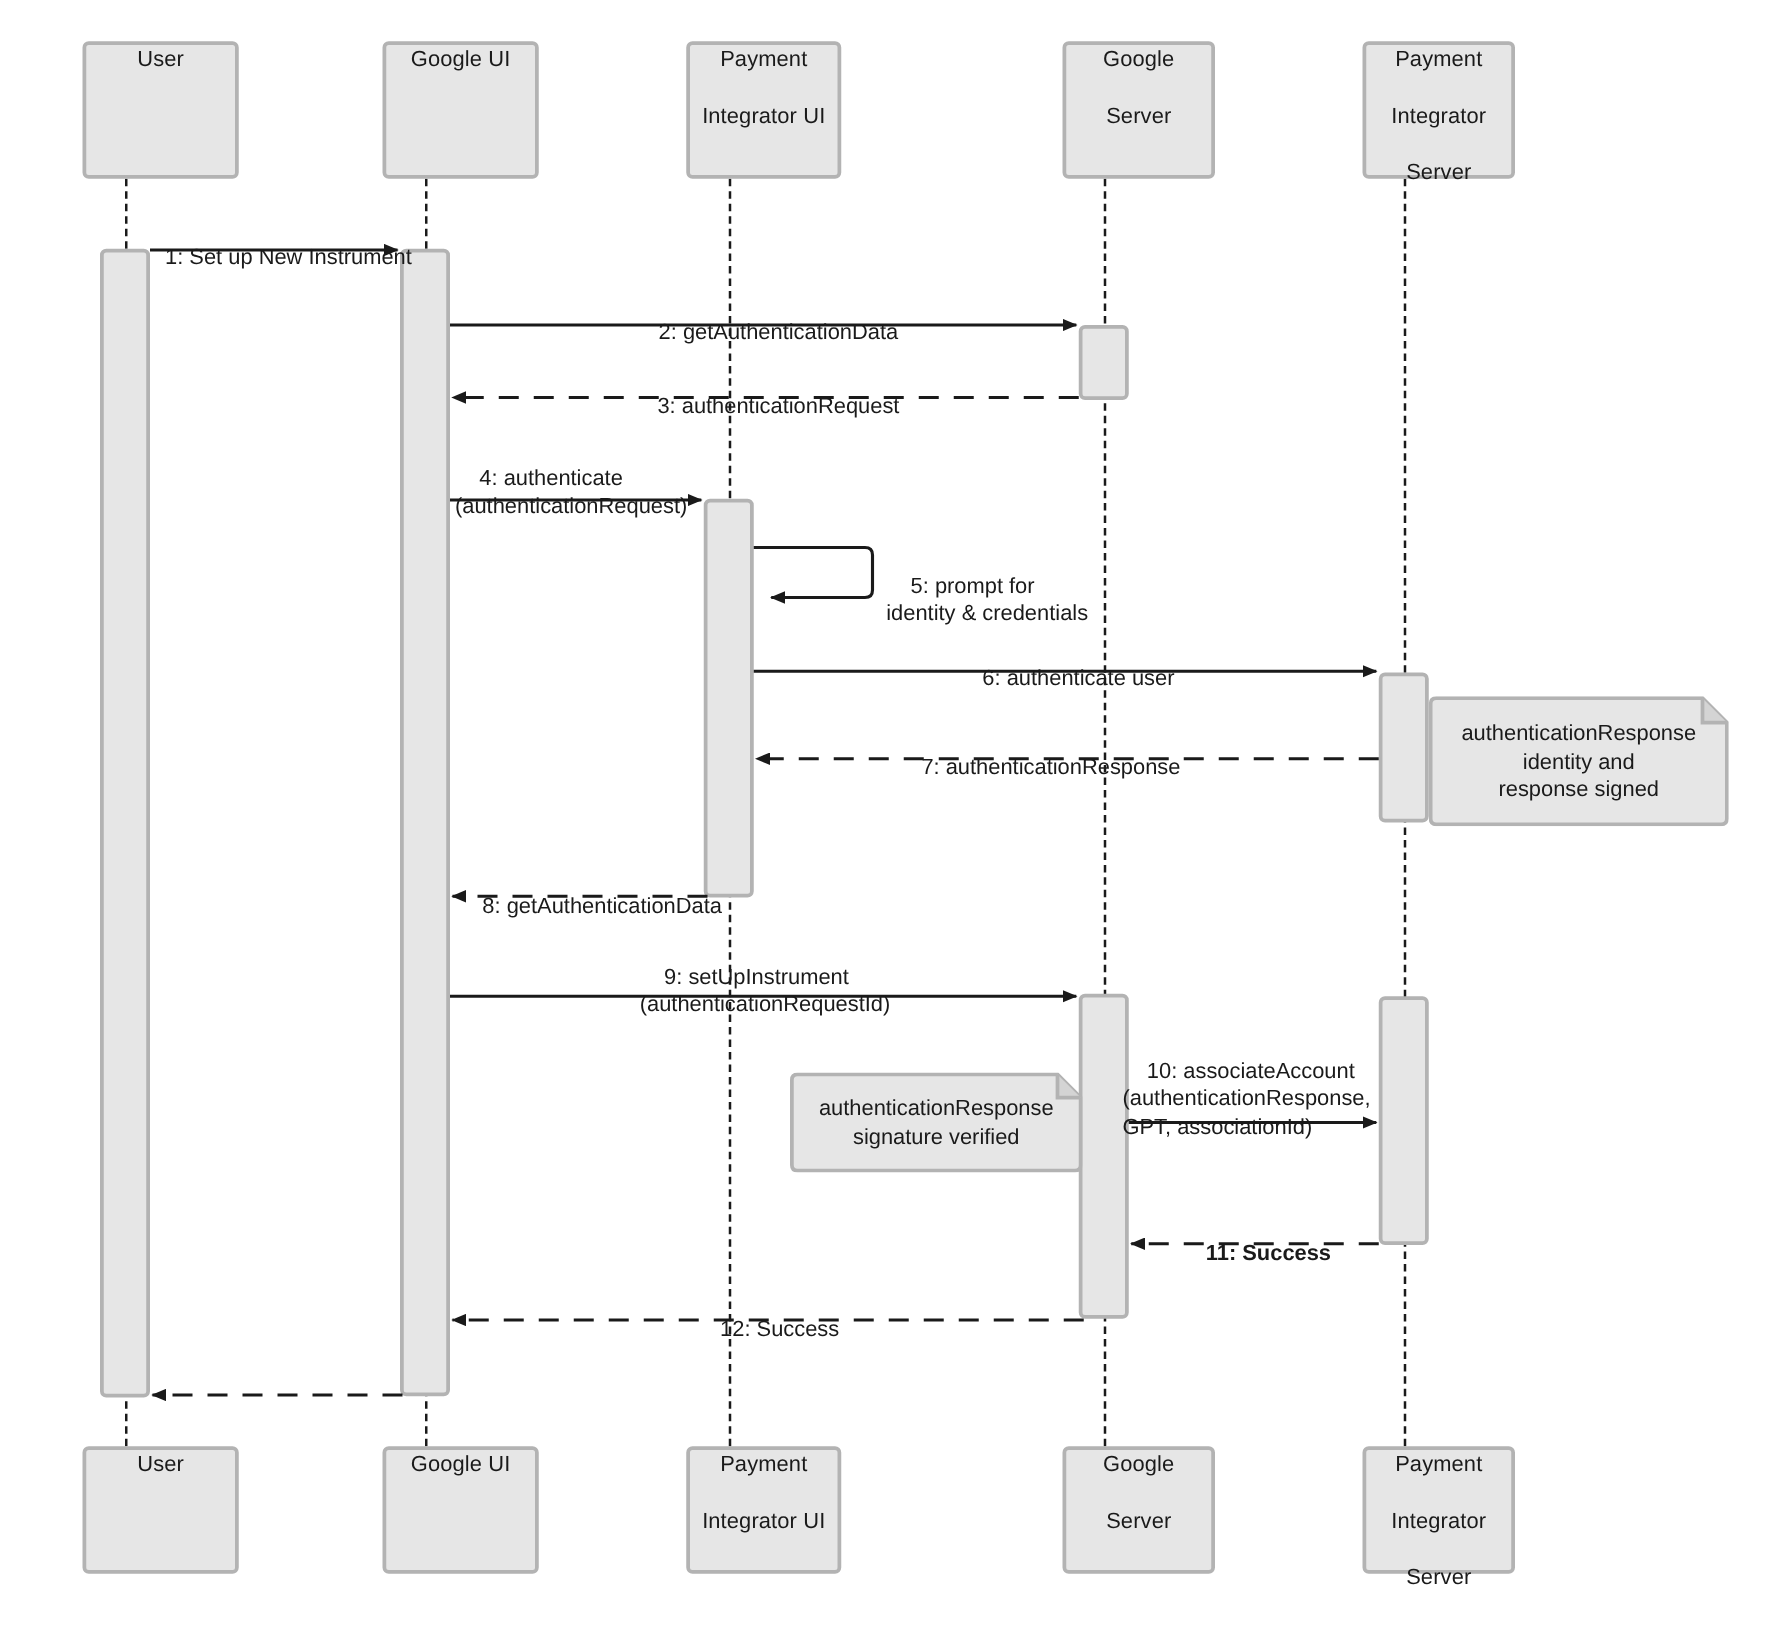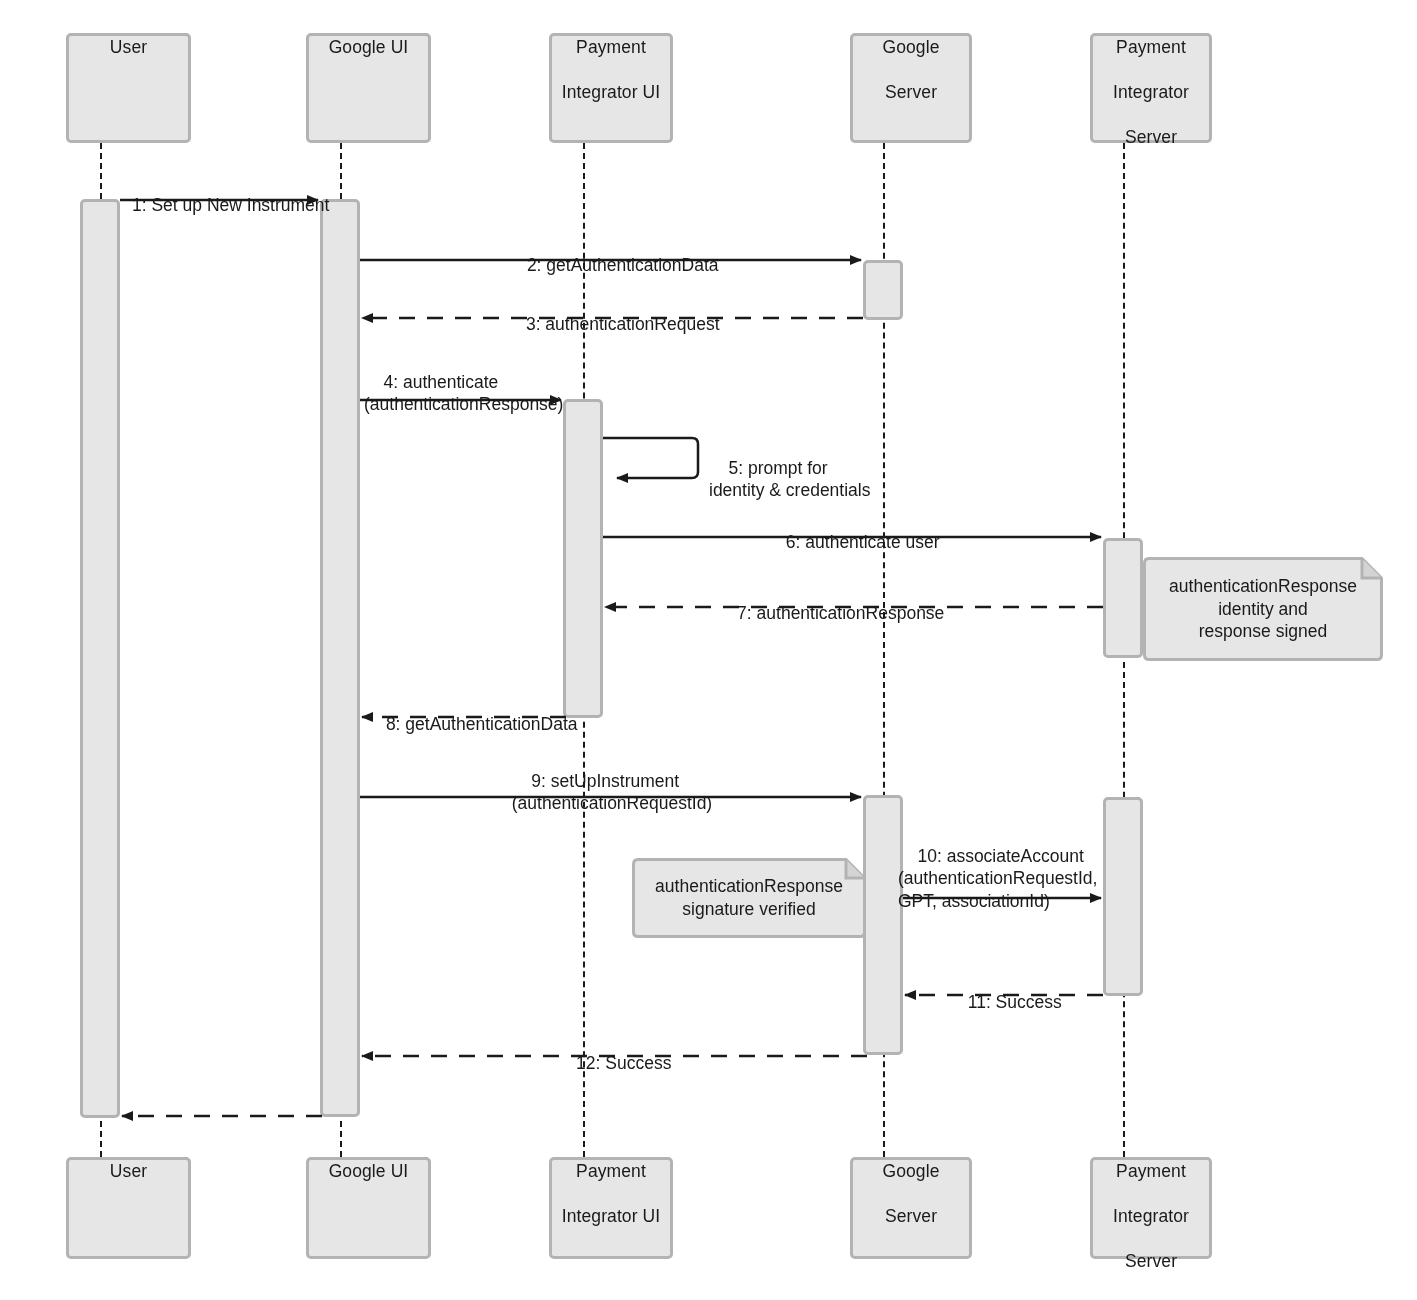--- a/index.html
+++ b/index.html
@@ -209,40 +209,40 @@
   <div class="msg-label center" style="left:221px; top:172px;">
     <span>1: Set up New Instrument</span>
   </div>
   <div class="msg-label center" style="left:613px; top:232px;">
     <span>2: getAuthenticationData</span>
   </div>
   <div class="msg-label center" style="left:613px; top:291px;">
     <span>3: authenticationRequest</span>
   </div>
   <div class="msg-label left" style="left:364px; top:349px;">
-    <span>4: authenticate</span><br><span>(authenticationResponse)</span>
+    <span>4: authenticate</span><br><span>(authenticationRequest)</span>
   </div>
   <div class="msg-label left" style="left:709px; top:435px;">
     <span>5: prompt for</span><br><span>identity &amp; credentials</span>
   </div>
   <div class="msg-label center" style="left:853px; top:509px;">
     <span>6: authenticate user</span>
   </div>
   <div class="msg-label center" style="left:831px; top:580px;">
     <span>7: authenticationResponse</span>
   </div>
   <div class="msg-label center" style="left:472px; top:691px;">
     <span>8: getAuthenticationData</span>
   </div>
   <div class="msg-label center" style="left:612px; top:748px;">
     <span>9: setUpInstrument</span><br><span>(authenticationRequestId)</span>
   </div>
   <div class="msg-label left" style="left:898px; top:823px;">
-    <span>10: associateAccount</span><br><span>(authenticationRequestId,</span><br><span>GPT, associationId)</span>
-  </div>
-  <div class="msg-label center" style="left:1005px; top:969px;">
+    <span>10: associateAccount</span><br><span>(authenticationResponse,</span><br><span>GPT, associationId)</span>
+  </div>
+  <div class="msg-label center" style="left:1005px; top:969px;font-weight:bold;">
     <span>11: Success</span>
   </div>
   <div class="msg-label center" style="left:614px; top:1030px;">
     <span>12: Success</span>
   </div>
 
 </div>
 
 </body></html>

